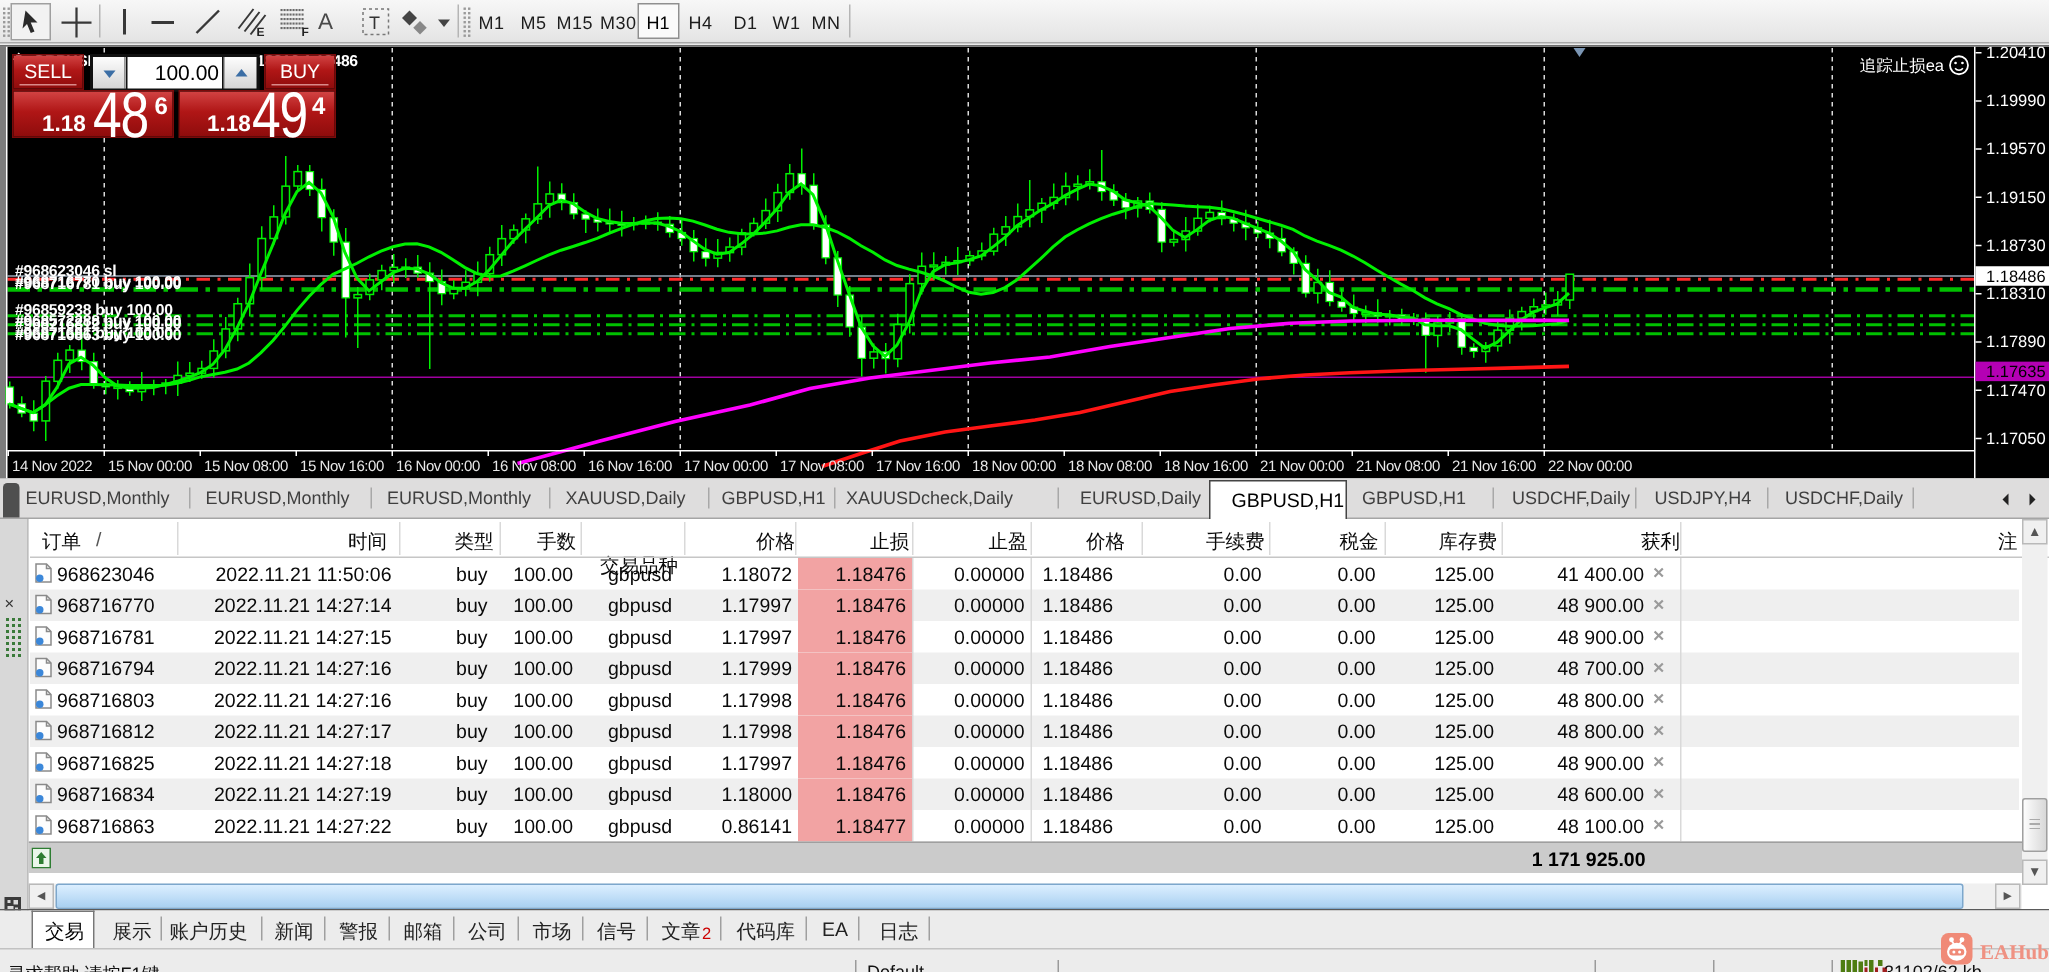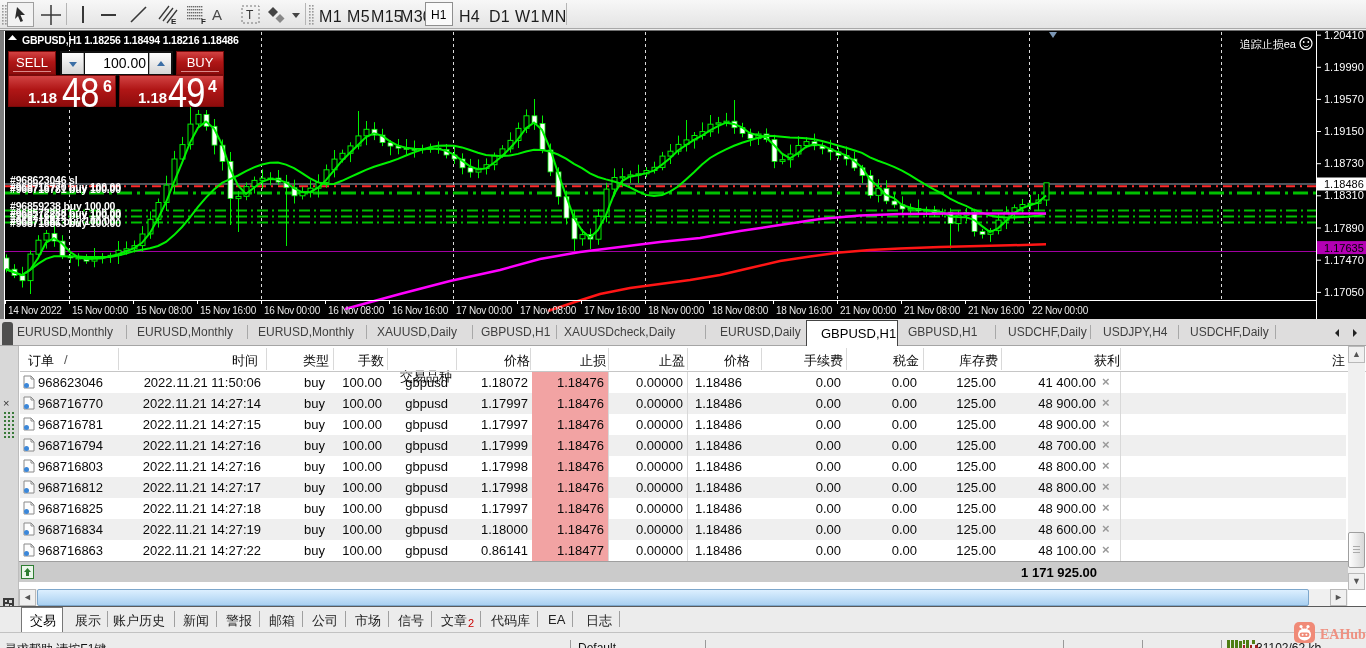--- a/index.html
+++ b/index.html
@@ -1,24 +1,24 @@
 <!DOCTYPE html>
 <html><head><meta charset="utf-8"><style>
 *{margin:0;padding:0;box-sizing:border-box}
 html,body{width:1366px;height:648px;overflow:hidden;background:#ececec;
 font-family:"Liberation Sans",sans-serif;-webkit-font-smoothing:antialiased}
 .abs{position:absolute}
 #page{position:relative;width:1366px;height:648px}
 #toolbar{left:0;top:0;width:1366px;height:29px;background:linear-gradient(#f7f7f7,#e4e4e4);border-bottom:1px solid #a9a9a9}
 #tbedge{left:0;top:30px;width:1366px;height:1px;background:#6e6e6e}
-.tf{position:absolute;top:8px;font-size:16px;color:#1d1d1d;letter-spacing:0.3px}
+.tf{position:absolute;top:8px;font-size:12px;color:#1d1d1d;letter-spacing:0.3px}
 #h1box{position:absolute;left:425px;top:2px;width:28px;height:24px;background:#fafafa;border:1px solid #8f8f8f}
 .sep{position:absolute;top:3px;width:1px;height:22px;background:#b5b5b5}
 #selbtn{position:absolute;left:7px;top:2px;width:27px;height:25px;border:1px solid #9f9f9f;background:#f2f2f2}
-#sellbuy{left:8px;top:51px;width:252px;height:56px}
+#sellbuy{left:8px;top:36px;width:252px;height:56px}
 .redbox{position:absolute;background:linear-gradient(#d24343 0%,#b01616 45%,#8e0c0c 100%);border:1px solid #7a0a0a}
 .redbox .ul{position:absolute;left:4px;right:4px;bottom:2px;height:1px;background:#d98a8a}
 #spin{position:absolute;left:52px;top:0;width:113px;height:25px;background:#111;border:2px solid #111}
 .bigp{position:absolute;font-size:43px;color:#fff;letter-spacing:-1px;transform:scaleX(0.8);transform-origin:0 0}
 .smallp{position:absolute;font-size:15px;font-weight:bold;color:#fff}
 .supp{position:absolute;font-size:16px;font-weight:bold;color:#fff}
 #tabs{left:0;top:319px;width:1366px;height:27px;background:#dedddd;border-bottom:1px solid #a5a5a5}
 .ctab{position:absolute;top:6px;font-size:12px;color:#3f3f3f;white-space:nowrap}
 .ctsep{position:absolute;top:6px;width:1px;height:14px;background:#a8a8a8}
 #acttab{position:absolute;left:806px;top:1px;width:92px;height:26px;background:#fff;border:1px solid #444;border-bottom:none;z-index:2}

